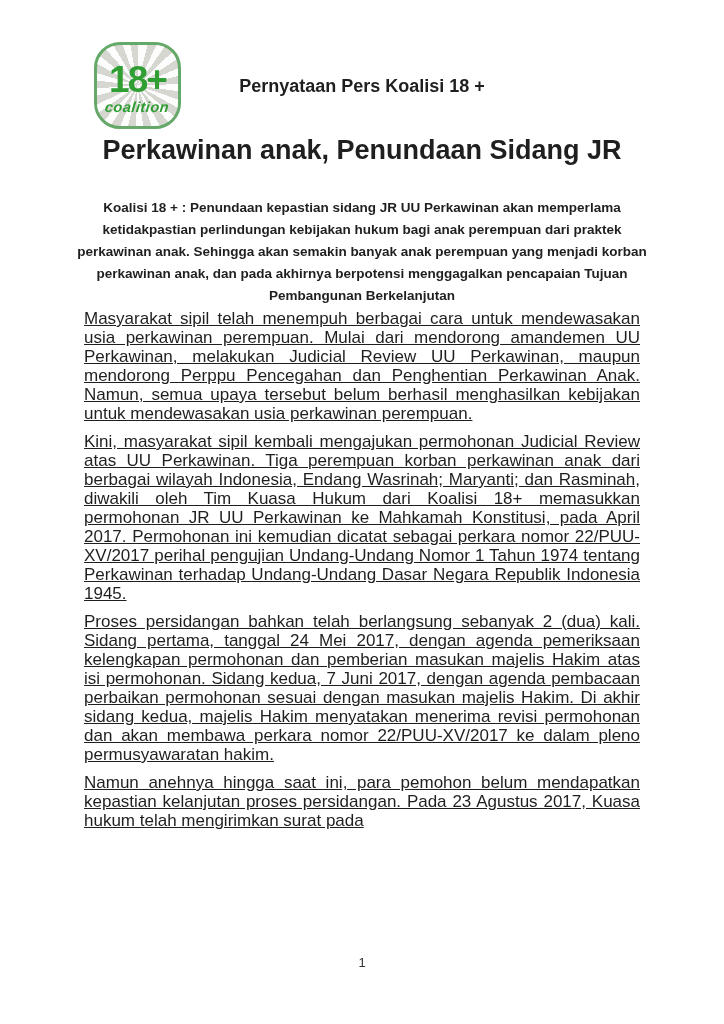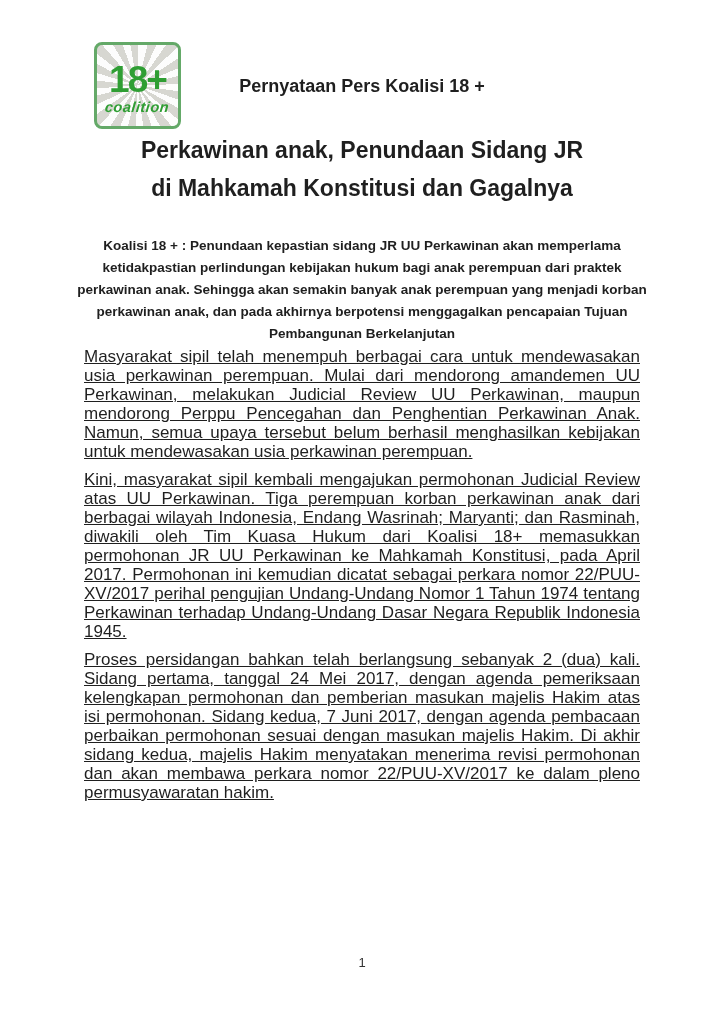--- a/index.html
+++ b/index.html
@@ -21,21 +21,21 @@
     overflow: hidden;
   }
   
   .logo {
     position: absolute;
     left: 94px;
     top: 42px;
     width: 87px;
     height: 87px;
     border: 3px solid var(--logo-border);
-    border-radius: 8px;
+    border-radius: 26px;
     background: var(--logo-bg);
     overflow: hidden;
   }
   .burst {
     position: absolute;
     inset: -8px;
     background: repeating-conic-gradient(from 4deg at 50% 50%,
       rgba(255,255,255,0.95) 0deg 10deg,
       rgba(255,255,255,0.0) 10deg 21deg);
   }
@@ -74,21 +74,21 @@
     padding-top: 75px;
     text-align: center;
     font-size: 18px;
     line-height: 22px;
     font-weight: 700;
     color: var(--text);
   }
   .headline {
     margin: 34px 0 0 0;
     text-align: center;
-    font-size: 23px;
+    font-size: 27px;
     line-height: 38px;
     font-weight: 700;
     color: var(--text);
   }
   .headline span { display: block; }
   .lede {
     margin: 28px -8px 2px -8px;
     text-align: center;
     font-size: 13.5px;
     line-height: 22px;
@@ -126,29 +126,29 @@
       <span class="logo-co">coalition</span>
     </div>
   </div>
 
   <div class="content">
 
     <h2 class="press-title">Pernyataan Pers Koalisi 18 +</h2>
 
     <h1 class="headline">
       <span>Perkawinan anak, Penundaan Sidang JR</span>
-      <span>di Mahkamah Konstitusi dan Gagalnya</span>
     </h1>
 
     <p class="lede">Koalisi 18 + : Penundaan kepastian sidang JR UU Perkawinan akan memperlama ketidakpastian perlindungan kebijakan hukum  bagi anak perempuan dari praktek perkawinan anak. Sehingga akan semakin banyak anak perempuan yang menjadi korban perkawinan anak, dan pada akhirnya berpotensi menggagalkan pencapaian Tujuan Pembangunan Berkelanjutan</p>
 
     <p class="body-para">Masyarakat sipil telah menempuh berbagai cara untuk mendewasakan usia perkawinan perempuan. Mulai dari mendorong amandemen UU Perkawinan, melakukan Judicial Review UU Perkawinan, maupun mendorong Perppu Pencegahan dan Penghentian Perkawinan Anak. Namun, semua upaya tersebut belum berhasil menghasilkan kebijakan untuk mendewasakan usia perkawinan perempuan.</p>
 
     <p class="body-para">Kini, masyarakat sipil kembali mengajukan permohonan Judicial Review atas UU Perkawinan. Tiga perempuan korban perkawinan anak dari berbagai wilayah Indonesia, Endang Wasrinah; Maryanti; dan Rasminah, diwakili oleh Tim Kuasa Hukum dari Koalisi 18+ memasukkan permohonan JR UU Perkawinan ke Mahkamah Konstitusi, pada April 2017. Permohonan ini kemudian dicatat sebagai perkara nomor 22/PUU-XV/2017 perihal pengujian Undang-Undang Nomor 1 Tahun 1974 tentang Perkawinan terhadap Undang-Undang Dasar Negara Republik Indonesia 1945.</p>
 
     <p class="body-para">Proses persidangan bahkan telah berlangsung sebanyak 2 (dua) kali. Sidang pertama, tanggal 24 Mei 2017, dengan agenda pemeriksaan kelengkapan permohonan dan pemberian masukan majelis Hakim atas isi permohonan. Sidang kedua, 7 Juni 2017,  dengan agenda pembacaan perbaikan permohonan sesuai dengan masukan majelis Hakim. Di akhir sidang kedua, majelis Hakim menyatakan menerima revisi permohonan dan akan membawa perkara nomor 22/PUU-XV/2017 ke dalam pleno permusyawaratan hakim.</p>
 
+    <p class="body-para">Namun anehnya hingga saat ini, para pemohon belum mendapatkan kepastian kelanjutan proses persidangan. Pada 23 Agustus 2017, Kuasa hukum telah mengirimkan surat pada</p>
 
   </div>
 
   <div class="page-number">1</div>
 
 </div>
 
 </body></html>

